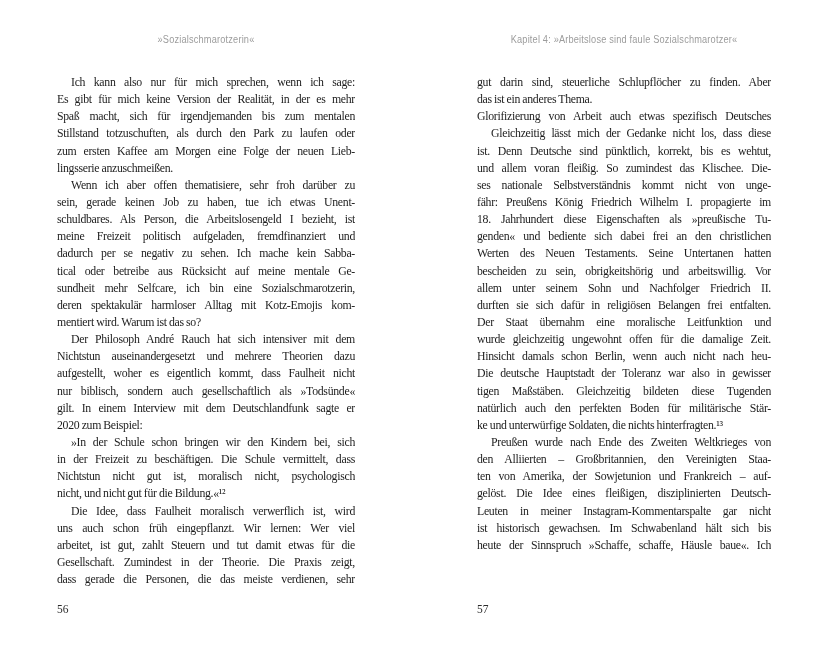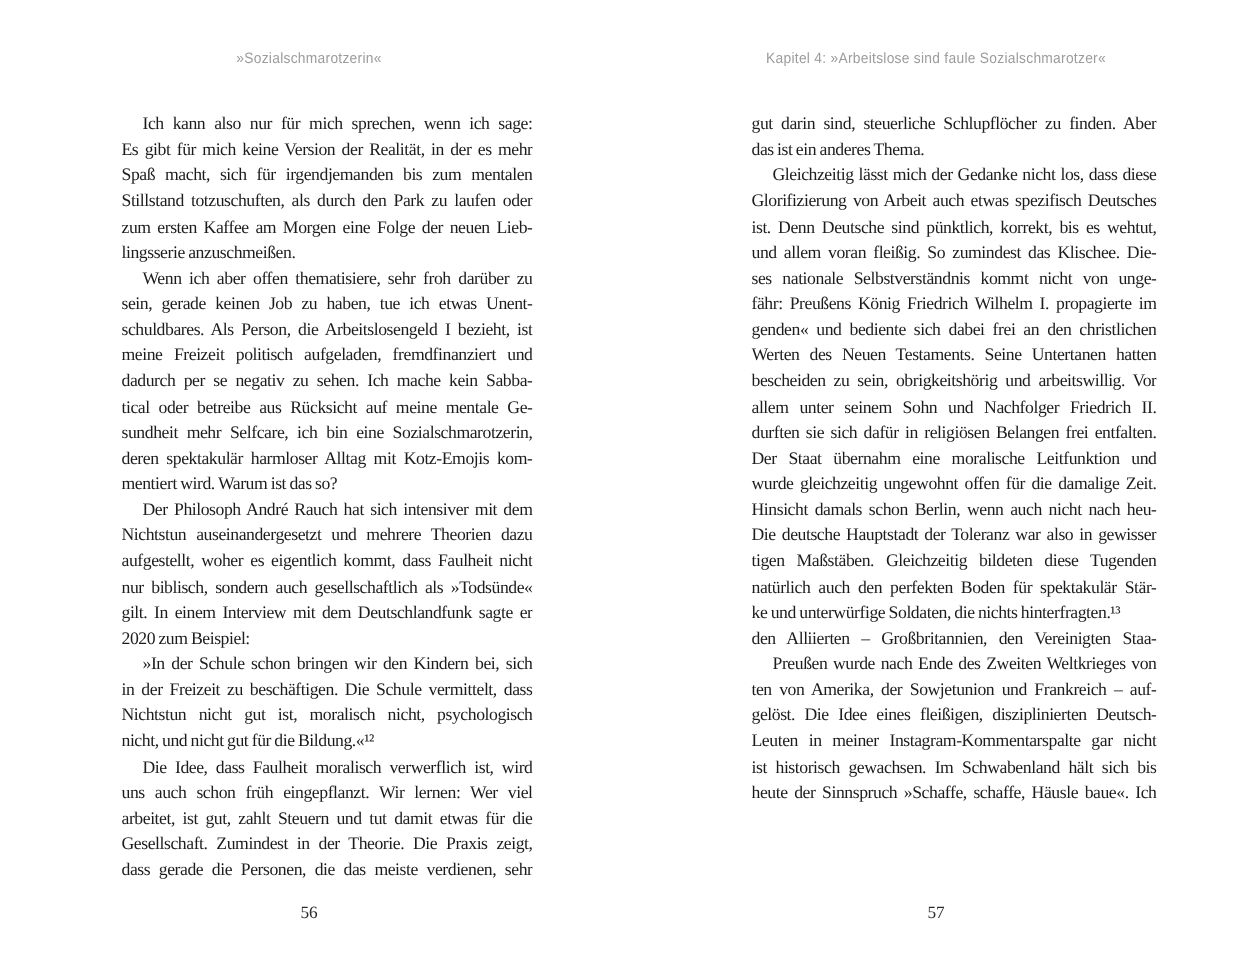--- a/index.html
+++ b/index.html
@@ -25,35 +25,33 @@
     transform: scaleX(0.92);
     white-space: nowrap;
   }
   .text-block {
     position: absolute; top: 70px; left: 0; right: 0;
     color: #1c1c1c;
     font-size: 11.8px;
     line-height: 17.15px;
     letter-spacing: -0.3px;
     word-spacing: -0.4px;
-    margin-left: 24px;
   }
   .line {
     height: 17.15px;
     overflow: hidden;
     text-align: justify;
     text-align-last: justify;
     text-justify: inter-word;
     white-space: normal;
   }
   .line.end { text-align-last: left; }
   .line.indent { text-indent: 14px; }
   .page-number {
     position: absolute; top: 599px; left: 0; right: 0;
-    text-align: center;
     font-size: 11.5px;
     color: #2b2b2b;
   }
 </style>
 </head>
 <body>
 
 <div>
 
   <div class="page" id="page-left">
@@ -91,40 +89,41 @@
         <div class="line">dass gerade die Personen, die das meiste verdienen, sehr</div>
       </div>
     <div class="page-number">56</div>
   </div>
 
   <div class="page" id="page-right">
     <div class="running-header">Kapitel 4: »Arbeitslose sind faule Sozialschmarotzer«</div>
     <div class="text-block">
         <div class="line">gut darin sind, steuerliche Schlupflöcher zu finden. Aber</div>
         <div class="line end">das ist ein anderes Thema.</div>
+        <div class="line">Glorifizierung von Arbeit auch etwas spezifisch Deutsches</div>
         <div class="line indent">Gleichzeitig lässt mich der Gedanke nicht los, dass diese</div>
-        <div class="line">Glorifizierung von Arbeit auch etwas spezifisch Deutsches</div>
         <div class="line">ist. Denn Deutsche sind pünktlich, korrekt, bis es wehtut,</div>
         <div class="line">und allem voran fleißig. So zumindest das Klischee. Die-</div>
         <div class="line">ses nationale Selbstverständnis kommt nicht von unge-</div>
         <div class="line">fähr: Preußens König Friedrich Wilhelm I. propagierte im</div>
+        <div class="line">18. Jahrhundert diese Eigenschaften als »preußische Tu-</div>
         <div class="line">genden« und bediente sich dabei frei an den christlichen</div>
         <div class="line">Werten des Neuen Testaments. Seine Untertanen hatten</div>
         <div class="line">bescheiden zu sein, obrigkeitshörig und arbeitswillig. Vor</div>
         <div class="line">allem unter seinem Sohn und Nachfolger Friedrich II.</div>
         <div class="line">durften sie sich dafür in religiösen Belangen frei entfalten.</div>
         <div class="line">Der Staat übernahm eine moralische Leitfunktion und</div>
         <div class="line">wurde gleichzeitig ungewohnt offen für die damalige Zeit.</div>
         <div class="line">Hinsicht damals schon Berlin, wenn auch nicht nach heu-</div>
         <div class="line">Die deutsche Hauptstadt der Toleranz war also in gewisser</div>
         <div class="line">tigen Maßstäben. Gleichzeitig bildeten diese Tugenden</div>
-        <div class="line">natürlich auch den perfekten Boden für spektakulär Stär-</div>
+        <div class="line">natürlich auch den perfekten Boden für militärische Stär-</div>
         <div class="line end">ke und unterwürfige Soldaten, die nichts hinterfragten.¹³</div>
+        <div class="line indent">Preußen wurde nach Ende des Zweiten Weltkrieges von</div>
         <div class="line">den Alliierten – Großbritannien, den Vereinigten Staa-</div>
-        <div class="line indent">Preußen wurde nach Ende des Zweiten Weltkrieges von</div>
         <div class="line">ten von Amerika, der Sowjetunion und Frankreich – auf-</div>
         <div class="line">gelöst. Die Idee eines fleißigen, disziplinierten Deutsch-</div>
         <div class="line">Leuten in meiner Instagram-Kommentarspalte gar nicht</div>
         <div class="line">ist historisch gewachsen. Im Schwabenland hält sich bis</div>
         <div class="line">heute der Sinnspruch »Schaffe, schaffe, Häusle baue«. Ich</div>
       </div>
     <div class="page-number">57</div>
   </div>
 
 </div>

